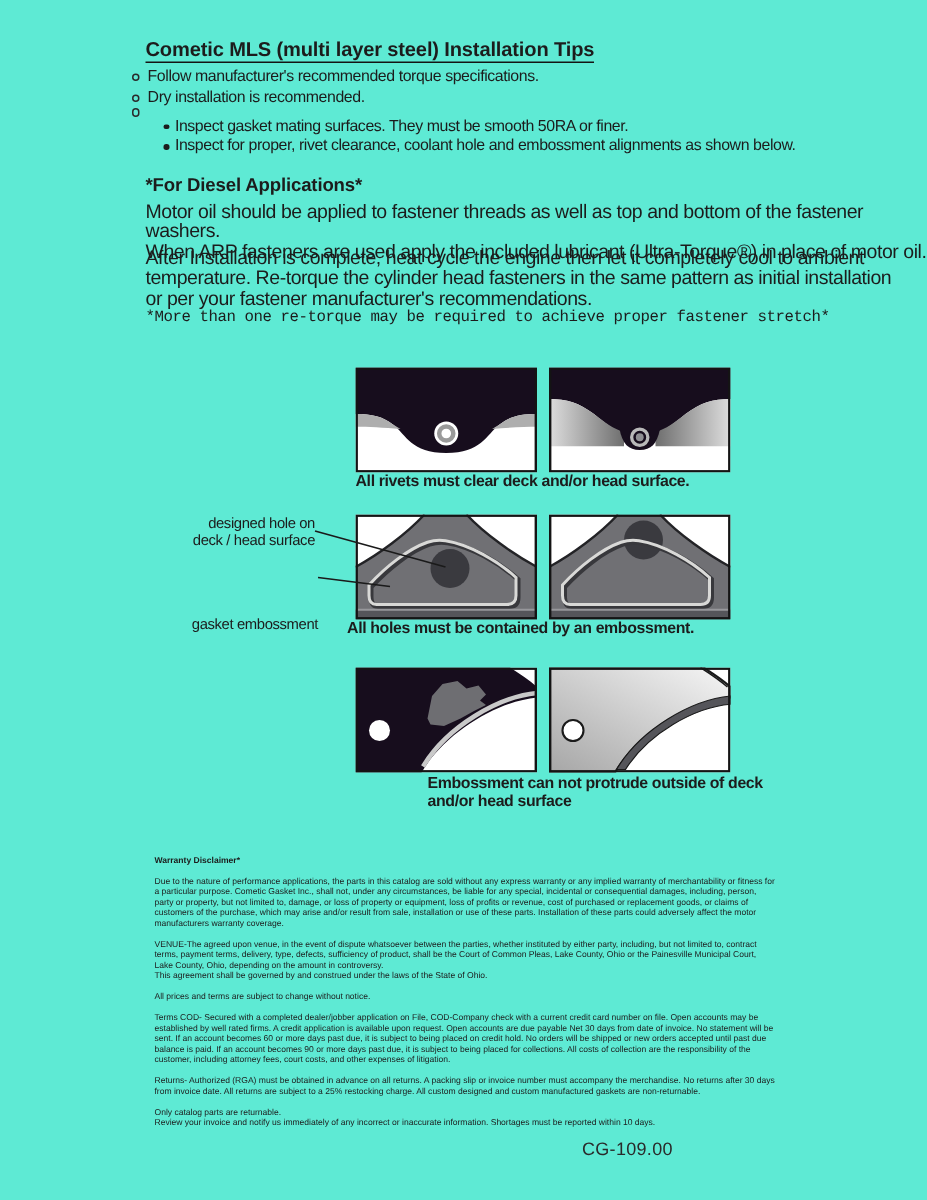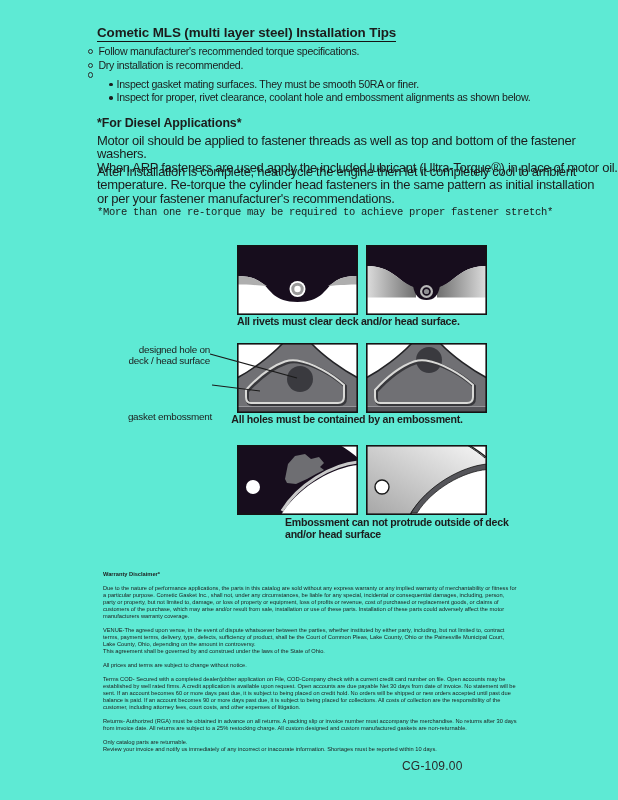--- a/index.html
+++ b/index.html
@@ -26,21 +26,21 @@
   .panel{position:absolute;width:121px;height:70px;display:block;}
   .cap{position:absolute;font-weight:bold;font-size:10.6px;letter-spacing:-0.25px;line-height:11.8px;white-space:nowrap;}
   .cap-center{text-align:center;white-space:nowrap;}
   .side-label{position:absolute;font-size:9.9px;letter-spacing:-0.25px;line-height:11px;text-align:right;}
   .leaders{position:absolute;left:0;top:0;width:618px;height:322px;pointer-events:none;}
 
   .legal{left:103px;top:571px;width:414px;font-size:5.7px;line-height:7.15px;letter-spacing:0;}
   .legal p{margin:0 0 6.5px 0;white-space:pre-line;}
   .legal-heading{font-weight:bold;margin:0 0 6.5px 0;}
 
-  .footer{left:388px;top:759px;font-size:12px;letter-spacing:0.2px;color:#2a2a2a;margin-left:14px;}
+  .footer{left:388px;top:759px;font-size:12px;letter-spacing:0.2px;color:#2a2a2a;}
 </style>
 </head>
 <body>
 
 <div class="page">
 
   <div class="abs title">Cometic MLS (multi layer steel) Installation Tips</div>
 
   <div class="abs bullets">
     <div class="b-row">

